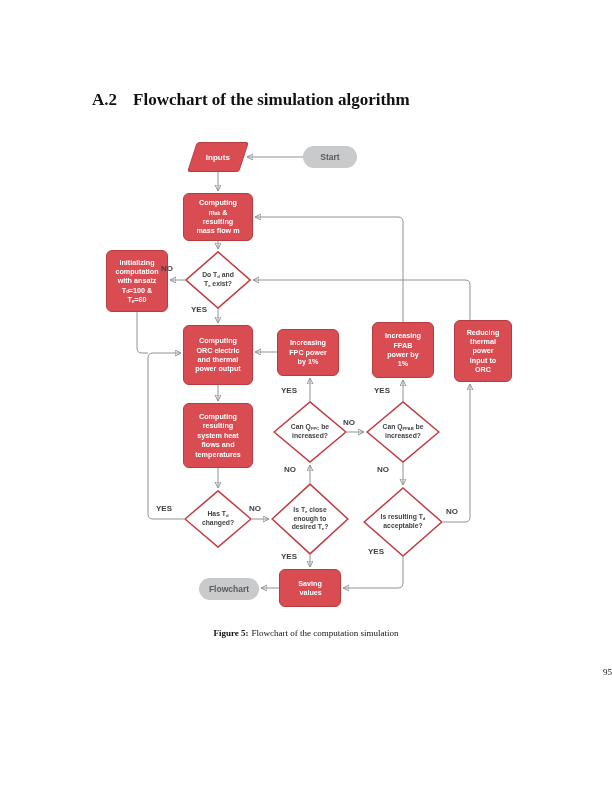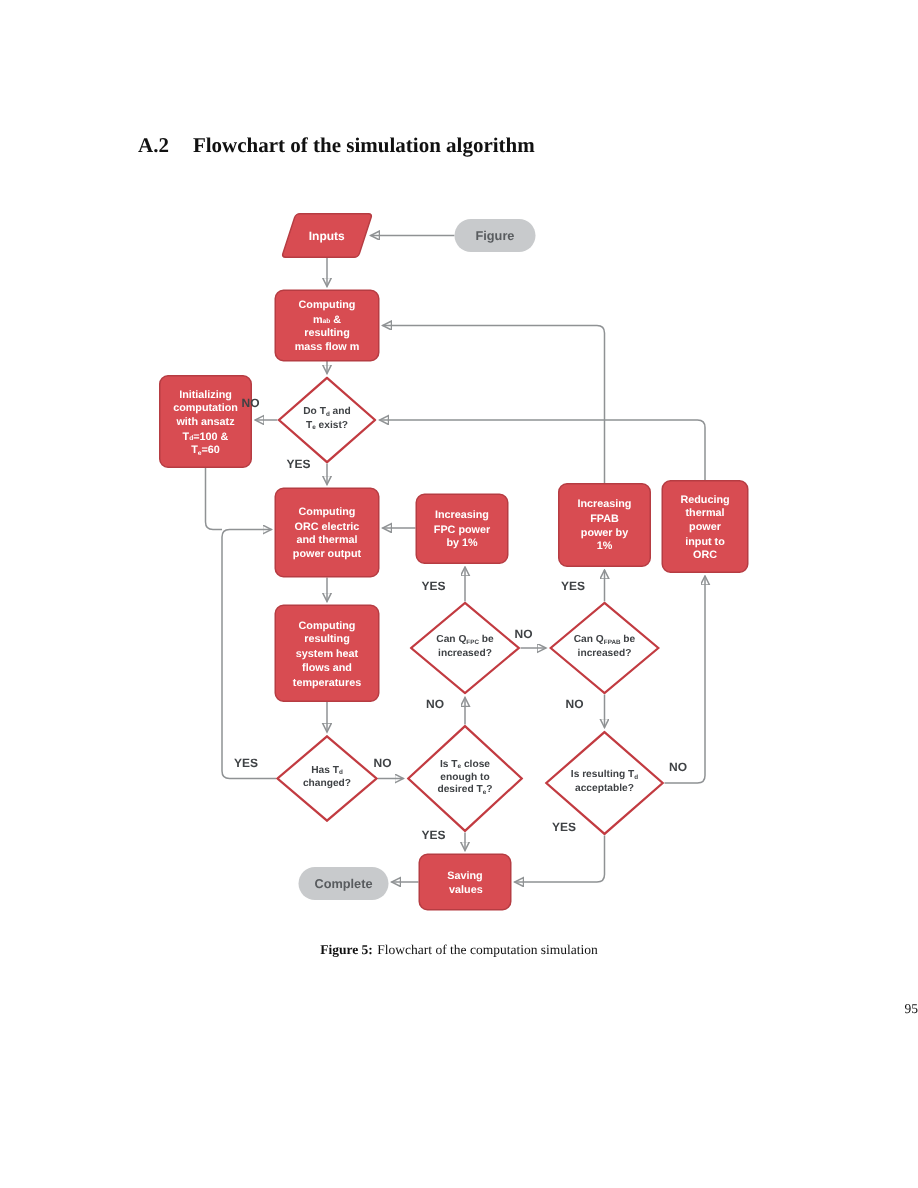--- a/index.html
+++ b/index.html
@@ -1,19 +1,19 @@
 <!DOCTYPE html>
 <html style="--node_red: #d84c52; --node_border: #b63c42; --diamond_border: #c23b41; --terminator_gray: #c8cacc; --connector: #8f9294; --arrowhead: #3b3e41; --label_text: #3f4245;"><head>
 <meta charset="utf-8">
 <style>
   html,body{margin:0;padding:0;background:#ffffff;}
   .page{position:relative;width:612px;height:792px;background:#fff;overflow:hidden;
         font-family:"Liberation Sans",sans-serif;}
   .heading{position:absolute;left:92px;top:90px;font-family:"Liberation Serif",serif;
-           font-weight:bold;font-size:14px;color:#111;}
+           font-weight:bold;font-size:17px;color:#111;}
   .heading .num{margin-right:16px;}
   .caption{position:absolute;top:628px;left:0;width:612px;text-align:center;
            font-family:"Liberation Serif",serif;font-size:9px;color:#111;}
   .caption .cap-label{font-weight:bold;margin-right:3px;margin-top:10px;}
   .pagenum{position:absolute;top:667px;left:0;width:612px;text-align:right;
            font-family:"Liberation Serif",serif;font-size:9px;color:#111;}
   .connector-layer{position:absolute;left:0;top:0;width:612px;height:792px;z-index:1;}
   .connector-layer path{fill:none;stroke:var(--connector,#8f9294);stroke-width:1;}
   .node{position:absolute;display:flex;align-items:center;justify-content:center;
         text-align:center;box-sizing:border-box;z-index:2;}
@@ -65,24 +65,24 @@
     <path d="M252,519 L269,519" marker-end="url(#ah)"></path>
     <path d="M184,519 L153,519 Q148,519 148,514 L148,358 Q148,353 153,353 L181,353" marker-end="url(#ah)"></path>
     <path d="M137,312 L137,348 Q137,353 142,353 L148,353"></path>
     <path d="M310,555 L310,567" marker-end="url(#ah)"></path>
     <path d="M443,522 L465,522 Q470,522 470,517 L470,384" marker-end="url(#ah)"></path>
     <path d="M403,557 L403,583 Q403,588 398,588 L343,588" marker-end="url(#ah)"></path>
     <path d="M279,588 L261,588" marker-end="url(#ah)"></path>
   </svg>
 
   <div class="node term" style="left:303px;top:146px;width:54px;height:22px;">
-    <span>Figure</span>
+    <span>Start</span>
   </div>
   <div class="node term" style="left:199px;top:578px;width:60px;height:22px;">
-    <span>Complete</span>
+    <span>Flowchart</span>
   </div>
 
   <div class="node para" style="left:192px;top:142px;width:52px;height:30px;">
     <span class="inner">Inputs</span>
   </div>
 
   <div class="node box" style="left:183px;top:193px;width:70px;height:48px;">
     <span>Computing<br>m<sub>ab</sub> &amp;<br>resulting<br>mass flow m</span>
   </div>
   <div class="node box" style="left:106px;top:250px;width:62px;height:62px;">
@@ -90,21 +90,21 @@
   </div>
   <div class="node box" style="left:183px;top:325px;width:70px;height:60px;">
     <span>Computing<br>ORC electric<br>and thermal<br>power output</span>
   </div>
   <div class="node box" style="left:277px;top:329px;width:62px;height:47px;">
     <span>Increasing<br>FPC power<br>by 1%</span>
   </div>
   <div class="node box" style="left:372px;top:322px;width:62px;height:56px;">
     <span>Increasing<br>FPAB<br>power by<br>1%</span>
   </div>
-  <div class="node box" style="left:441px;top:320px;width:58px;height:62px;">
+  <div class="node box" style="left:454px;top:320px;width:58px;height:62px;">
     <span>Reducing<br>thermal<br>power<br>input to<br>ORC</span>
   </div>
   <div class="node box" style="left:183px;top:403px;width:70px;height:65px;">
     <span>Computing<br>resulting<br>system heat<br>flows and<br>temperatures</span>
   </div>
   <div class="node box" style="left:279px;top:569px;width:62px;height:38px;text-align:right;">
     <span>Saving<br>values</span>
   </div>
 
   <div class="node diamond" style="left:185px;top:251px;width:66px;height:58px;">

